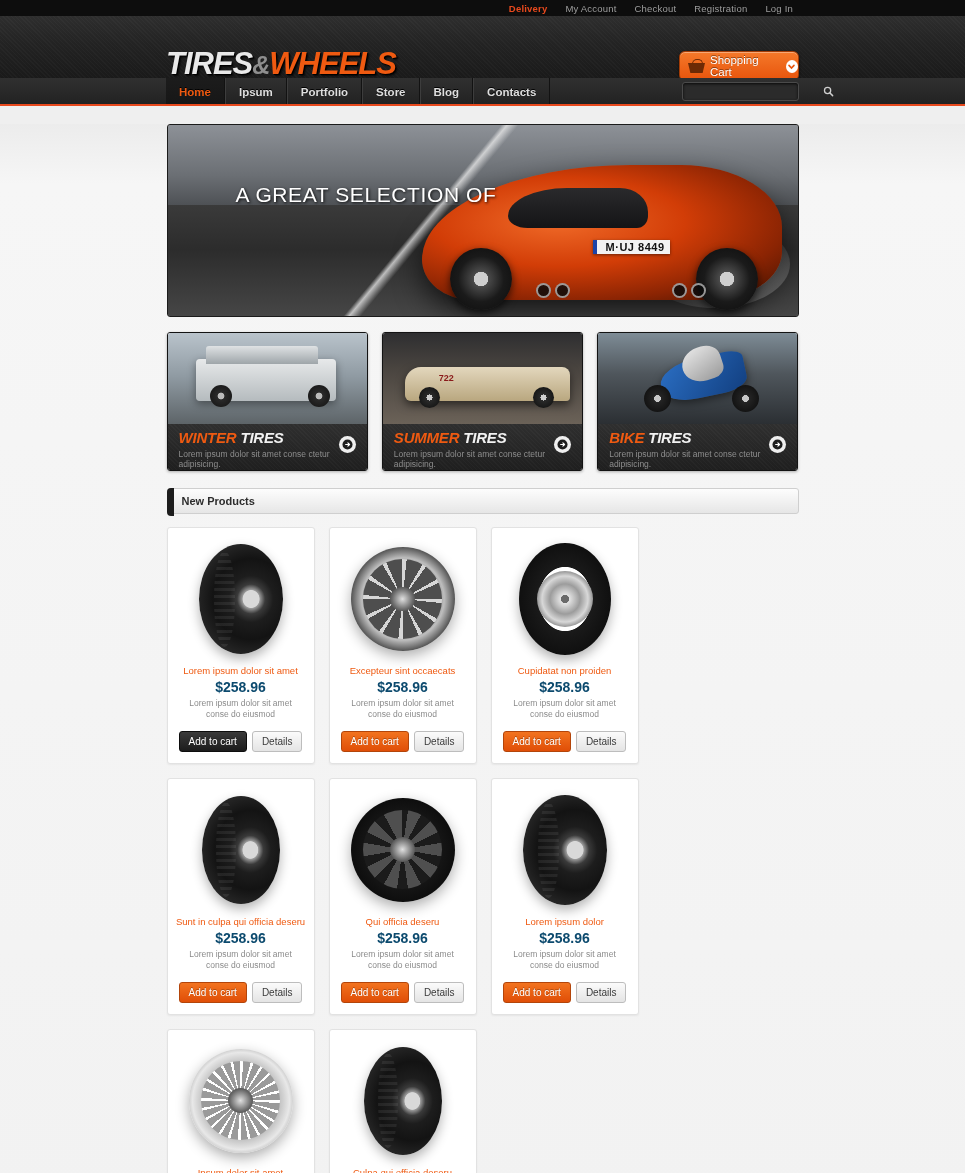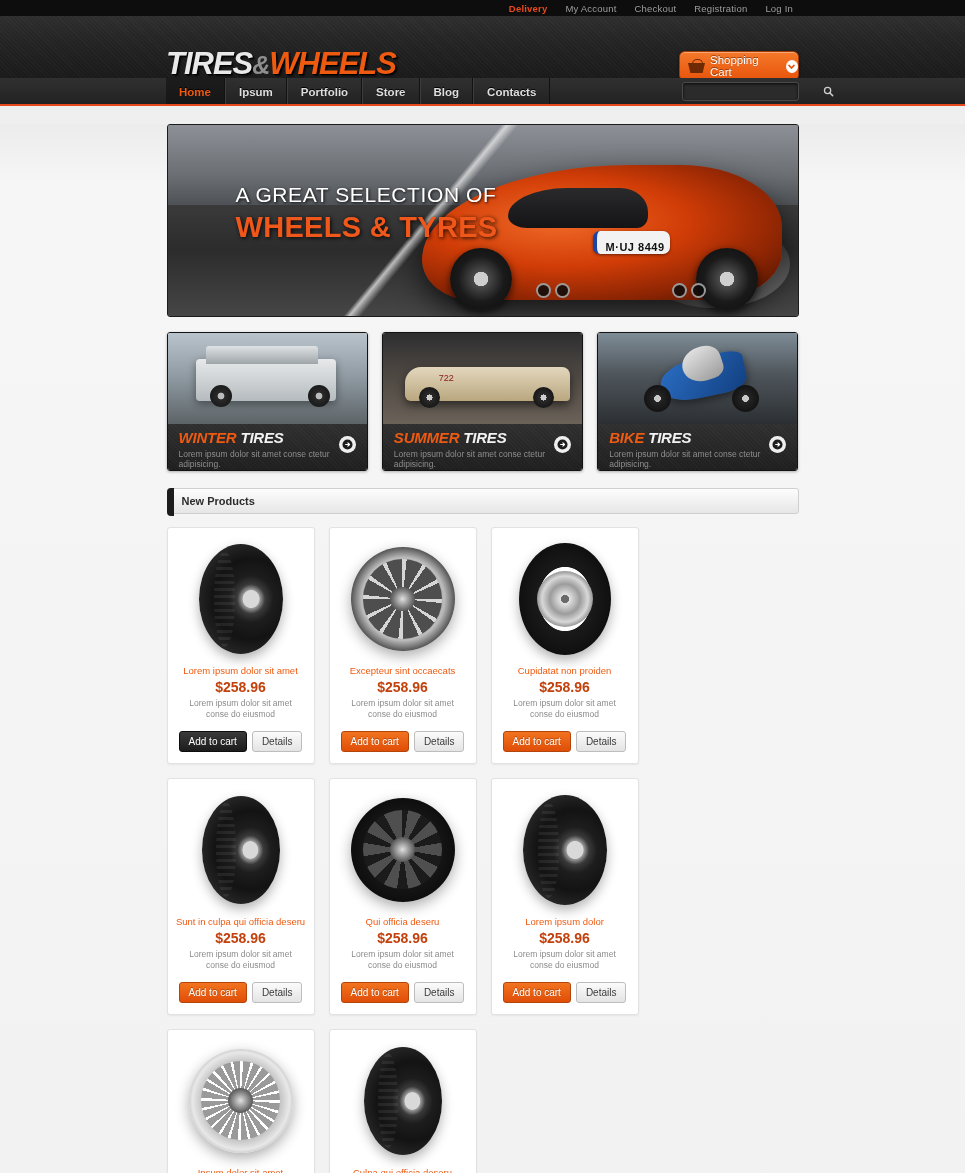--- a/index.html
+++ b/index.html
@@ -139,21 +139,21 @@
   .hero .wheel.w1 { right: 40px; }
   .hero .wheel.w2 { right: 286px; }
   .hero .smoke {
     position: absolute; right: 8px; bottom: 8px; width: 150px; height: 88px;
     background: radial-gradient(ellipse at 60% 65%, rgba(240,240,240,.62) 0%, rgba(200,200,200,.28) 45%, transparent 72%);
     border-radius: 50%;
   }
   .hero .plate {
     position: absolute; right: 128px; bottom: 62px;
     background: #f2f2f2; color: #111; font-size: 11px; font-weight: bold;
-    padding: 10px 5px 1px 9px; border-radius: 7px;
+    padding: 1px 5px 1px 9px; border-radius: 0;
     border-left: 4px solid #1c44a8; letter-spacing: .5px;
     box-shadow: 0 1px 3px rgba(0,0,0,.5);
   }
   .hero .exhaust { position: absolute; bottom: 18px; display: flex; gap: 4px; }
   .hero .exhaust.e1 { right: 228px; }
   .hero .exhaust.e2 { right: 92px; }
   .hero .exhaust i {
     width: 15px; height: 15px; border-radius: 50%;
     border: 2px solid rgba(205,205,205,.72); background: rgba(10,10,10,.85);
   }
@@ -207,21 +207,21 @@
     background: radial-gradient(circle,#bbb 0 22%,#2a2a2a 23%,#111 100%); }
   .ph-winter .tire.a { left: 42px; } .ph-winter .tire.b { left: 140px; }
 
   .ph-summer { background: linear-gradient(180deg,#2e2e30 0%, #4a4540 40%, #6b6258 100%); }
   .ph-summer .body {
     position:absolute; left: 22px; top: 34px; width: 165px; height: 34px;
     background: linear-gradient(180deg,#e3d7bd,#b9a77f); border-radius: 16px 8px 4px 6px;
     box-shadow: 0 4px 10px rgba(0,0,0,.55);
   }
   .ph-summer .num {
-    position:absolute; left: 56px; top: 40px; color:#8a1a1a; font-size: 9px; font-weight:normal;
+    position:absolute; left: 56px; top: 40px; color:#8a1a1a; font-size: 9px; font-weight:bold;
   }
   .ph-summer .tire { position:absolute; bottom:16px; width:21px; height:21px; border-radius:50%;
     background: radial-gradient(circle,#cfcfcf 0 20%,#2a2a2a 21%,#0d0d0d 100%); }
   .ph-summer .tire.a { left: 36px; } .ph-summer .tire.b { left: 150px; }
 
   .ph-bike { background: linear-gradient(180deg,#7e8c96 0%, #4f565c 45%, #2b2f33 100%); }
   .ph-bike .body {
     position:absolute; left: 62px; top: 24px; width: 86px; height: 40px;
     background: linear-gradient(135deg,#2b6fc4,#123f80); border-radius: 50% 20% 30% 40%;
     transform: rotate(-12deg); box-shadow: 0 3px 9px rgba(0,0,0,.5);
@@ -319,21 +319,21 @@
     position:absolute; inset:0; border-radius:50%;
     background: radial-gradient(ellipse at 50% 50%, transparent 0 40%, #1a1a1a 41%, #0d0d0d 78%, #242424 100%);
     box-shadow: 0 5px 12px rgba(0,0,0,.3);
   }
   .tyre-wheel .inner {
     position:absolute; left:50%; top:50%; transform:translate(-50%,-50%);
     width:56px; height:56px; border-radius:50%;
     background: radial-gradient(circle at 50% 50%, #6a6a6a 0 10%, #e4e4e4 11%, #9c9c9c 38%, #d8d8d8 58%, #636363 80%, #2c2c2c 100%);
   }
   .pcard .ptitle { font-size: 9.5px; color: #ef5a11; margin-top: 3px; }
-  .pcard .pprice { font-size: 14px; color: #c2410c; font-weight: bold; margin-top: 3px; }
+  .pcard .pprice { font-size: 14px; color: #0c4a6e; font-weight: bold; margin-top: 3px; }
   .pcard .pdesc { font-size: 8.5px; color: #8b8b8b; margin-top: 3px; line-height: 1.35; padding: 0 6px; }
   .pcard .pbtns { display: flex; justify-content: center; gap: 5px; margin-top: 10px; }
   .btn {
     font-size: 10px; padding: 4px 9px; border-radius: 3px; cursor: pointer;
     border: 1px solid #bdbdbd; font-family: "Liberation Sans", sans-serif;
   }
   .btn.cart-btn {
     color: #fff; border: 1px solid #b3450a; font-weight: normal;
     background: linear-gradient(180deg, #f2731f 0%, #e04e07 100%);
     text-shadow: 0 -1px 0 rgba(0,0,0,.3);
@@ -410,21 +410,20 @@
         <div class="exhaust e1">
             <i></i>
             <i></i>
           </div>
         <div class="exhaust e2">
             <i></i>
             <i></i>
           </div>
         <div class="htext">
           <div class="h1">A GREAT SELECTION OF</div>
-          <div class="h2">WHEELS &amp; TYRES</div>
         </div>
       </div>
 
       <div class="cats">
 
         <div class="cat">
           <div class="photo ph-winter">
             <div class="body"></div>
               <div class="tire a"></div>
               <div class="tire b"></div>

